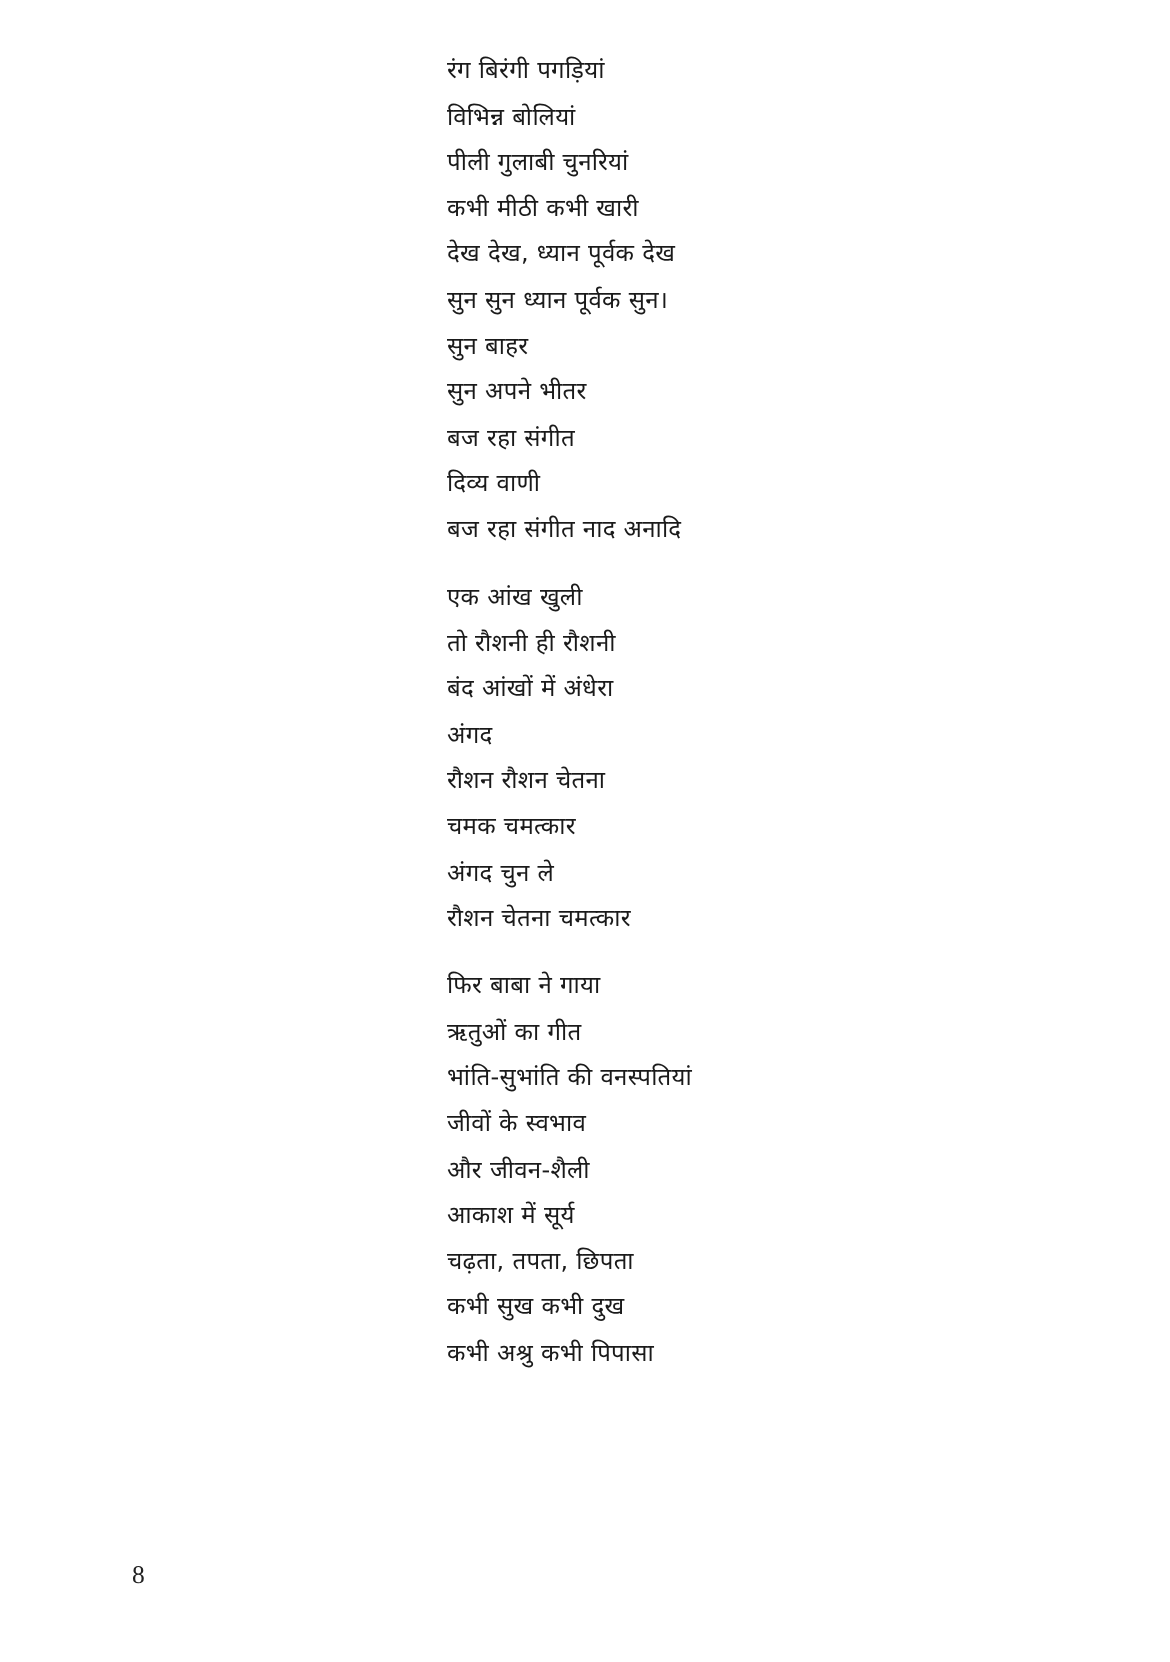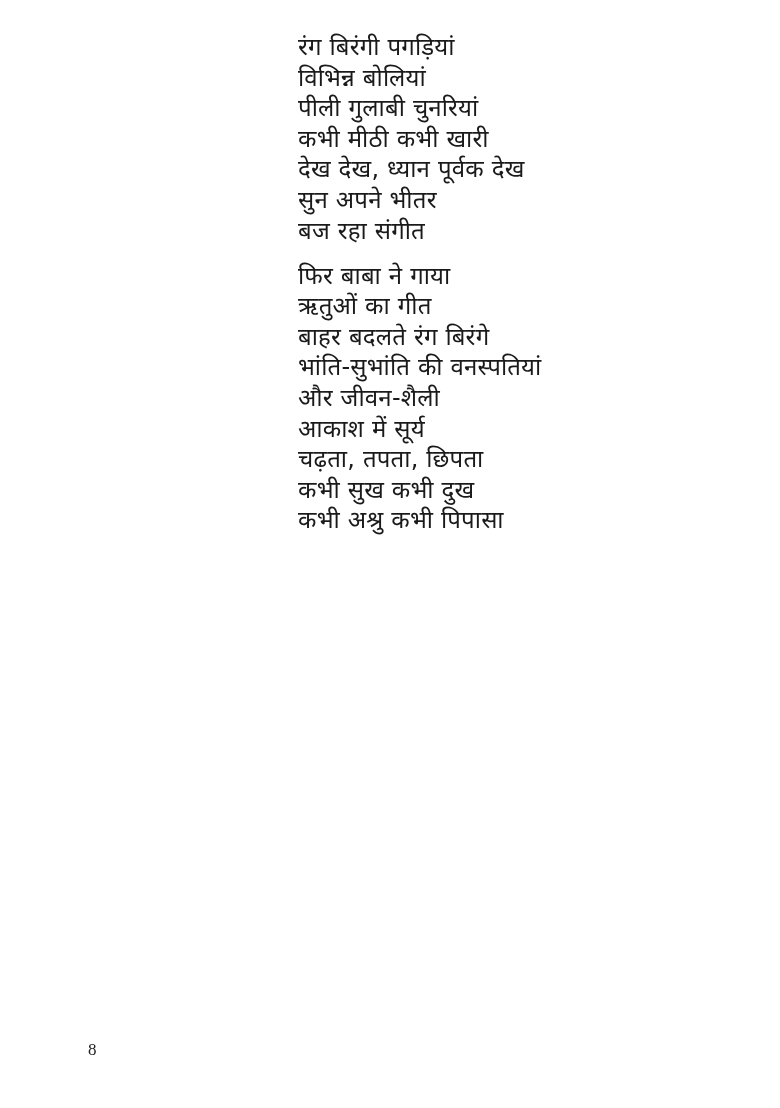--- a/index.html
+++ b/index.html
@@ -33,21 +33,21 @@
       margin: 0;
       padding: 0;
     }
     .stanza + .stanza {
       margin-top: 14.5px;
     }
     .line {
       display: block;
       height: 30.6px;
       line-height: 30.6px;
-      font-size: 24px;
+      font-size: 16px;
       white-space: nowrap;
       letter-spacing: 0.2px;
     }
     .page-number {
       position: absolute;
       left: 88px;
       top: 1040px;
       font-family: "Liberation Serif", serif;
       font-size: 17px;
       color: #222;
@@ -57,28 +57,42 @@
 <body>
 
 <div class="page">
   <div class="poem">
     <div class="stanza">
       <span class="line">रंग बिरंगी पगड़ियां</span>
       <span class="line">विभिन्न बोलियां</span>
       <span class="line">पीली गुलाबी चुनरियां</span>
       <span class="line">कभी मीठी कभी खारी</span>
       <span class="line">देख देख, ध्यान पूर्वक देख</span>
+      <span class="line">सुन सुन ध्यान पूर्वक सुन।</span>
+      <span class="line">सुन बाहर</span>
       <span class="line">सुन अपने भीतर</span>
       <span class="line">बज रहा संगीत</span>
+      <span class="line">दिव्य वाणी</span>
+      <span class="line">बज रहा संगीत नाद अनादि</span>
+    </div>
+    <div class="stanza">
+      <span class="line">एक आंख खुली</span>
+      <span class="line">तो रौशनी ही रौशनी</span>
+      <span class="line">बंद आंखों में अंधेरा</span>
+      <span class="line">अंगद</span>
+      <span class="line">रौशन रौशन चेतना</span>
+      <span class="line">चमक चमत्कार</span>
+      <span class="line">अंगद चुन ले</span>
+      <span class="line">रौशन चेतना चमत्कार</span>
     </div>
     <div class="stanza">
       <span class="line">फिर बाबा ने गाया</span>
       <span class="line">ऋतुओं का गीत</span>
-      <span class="line">बाहर बदलते रंग बिरंगे</span>
       <span class="line">भांति-सुभांति की वनस्पतियां</span>
+      <span class="line">जीवों के स्वभाव</span>
       <span class="line">और जीवन-शैली</span>
       <span class="line">आकाश में सूर्य</span>
       <span class="line">चढ़ता, तपता, छिपता</span>
       <span class="line">कभी सुख कभी दुख</span>
       <span class="line">कभी अश्रु कभी पिपासा</span>
     </div>
   </div>
 
   <div class="page-number">8</div>
 </div>

